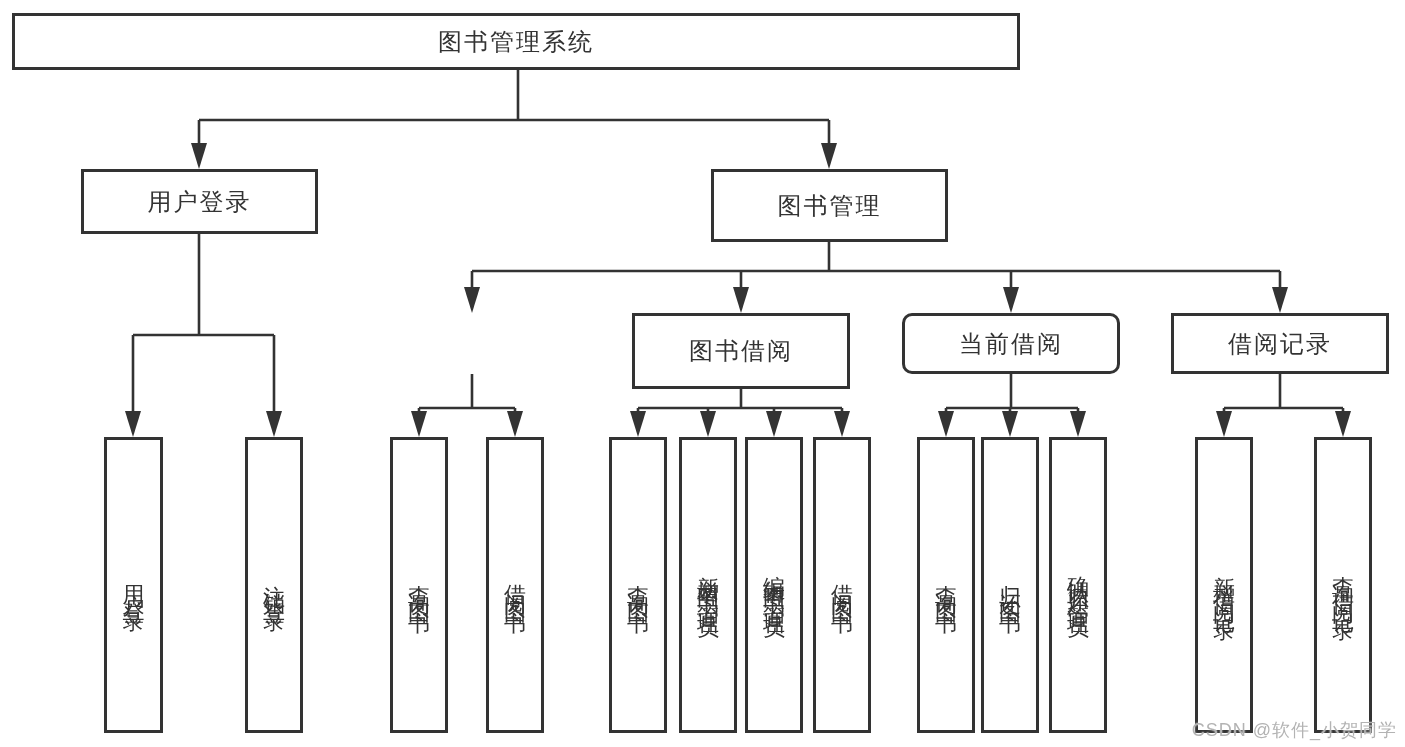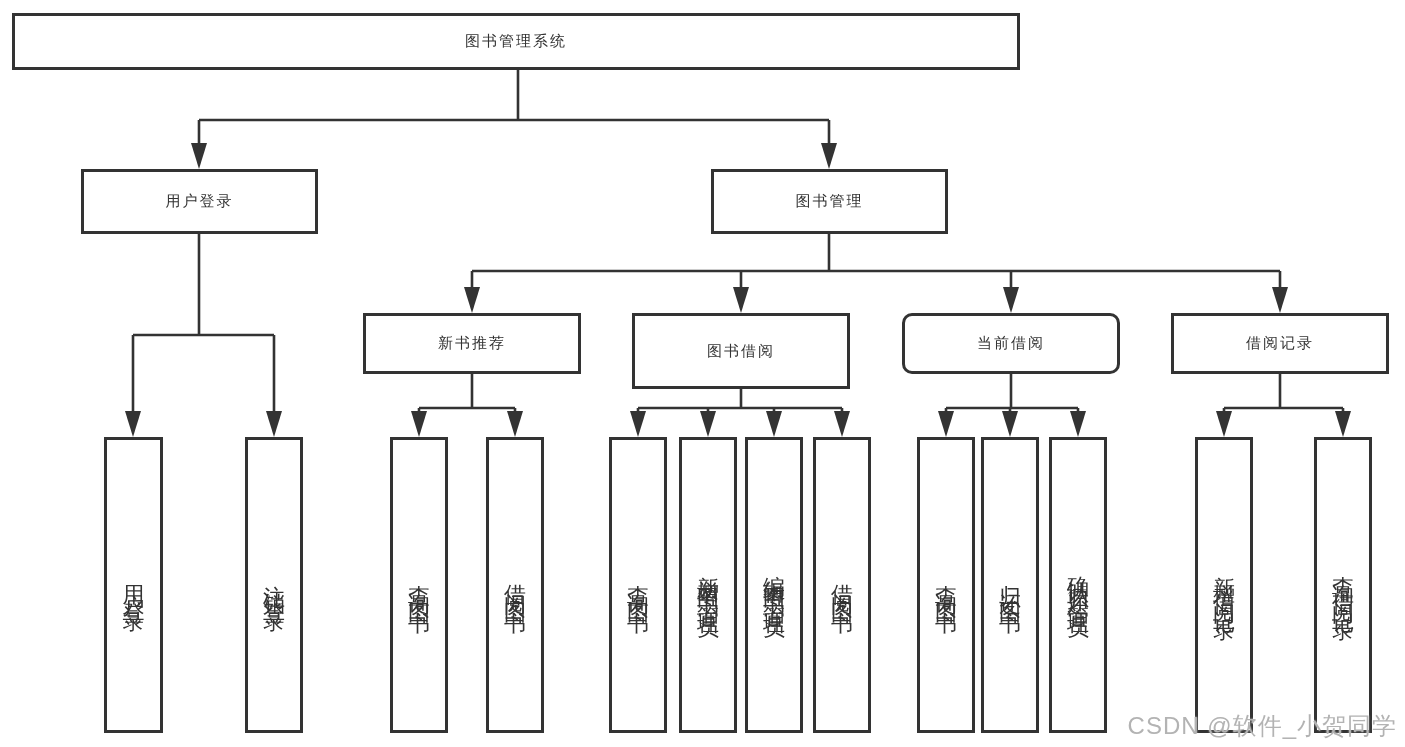--- a/index.html
+++ b/index.html
@@ -21,40 +21,40 @@
     position: absolute;
     background: #ffffff;
     border: 3px solid #333333;
     box-sizing: border-box;
     display: flex;
     align-items: center;
     justify-content: center;
     color: #333333;
   }
   .h-label {
-    font-size: 15px;
+    font-size: 24px;
     letter-spacing: 2px;
     white-space: nowrap;
     color: #333333;
   }
   .v-label {
     writing-mode: vertical-rl;
     text-orientation: mixed;
     font-size: 22px;
     letter-spacing: 9px;
     line-height: 1;
     color: #333333;
     white-space: nowrap;
   }
   .leaf { border-width: 3px; }
   #watermark {
     position: absolute;
     right: 8px;
     bottom: 5px;
-    font-size: 24px;
+    font-size: 18px;
     letter-spacing: 1px;
     color: #b3b3b3;
     text-shadow: 0 0 2px #ffffff;
     white-space: nowrap;
     z-index: 5;
   }
 </style>
 </head>
 <body>
 
@@ -100,27 +100,24 @@
     </g>
   </svg>
 
   <div class="box" style="left:12px; top:13px; width:1008px; height:57px;">
     <span class="h-label">图书管理系统</span>
   </div>
 
   <div class="box" style="left:81px; top:169px; width:237px; height:65px;">
     <span class="h-label">用户登录</span>
   </div>
-  <div class="box" style="left:711px; top:169px; width:237px; height:65px;">
+  <div class="box" style="left:711px; top:169px; width:237px; height:73px;">
     <span class="h-label">图书管理</span>
   </div>
 
-  <div class="box" style="left:363px; top:313px; width:218px; height:61px;">
-    <span class="h-label">新书推荐</span>
-  </div>
   <div class="box" style="left:632px; top:313px; width:218px; height:76px;">
     <span class="h-label">图书借阅</span>
   </div>
   <div class="box" style="left:902px; top:313px; width:218px; height:61px;border-radius:10px;">
     <span class="h-label">当前借阅</span>
   </div>
   <div class="box" style="left:1171px; top:313px; width:218px; height:61px;">
     <span class="h-label">借阅记录</span>
   </div>
 

